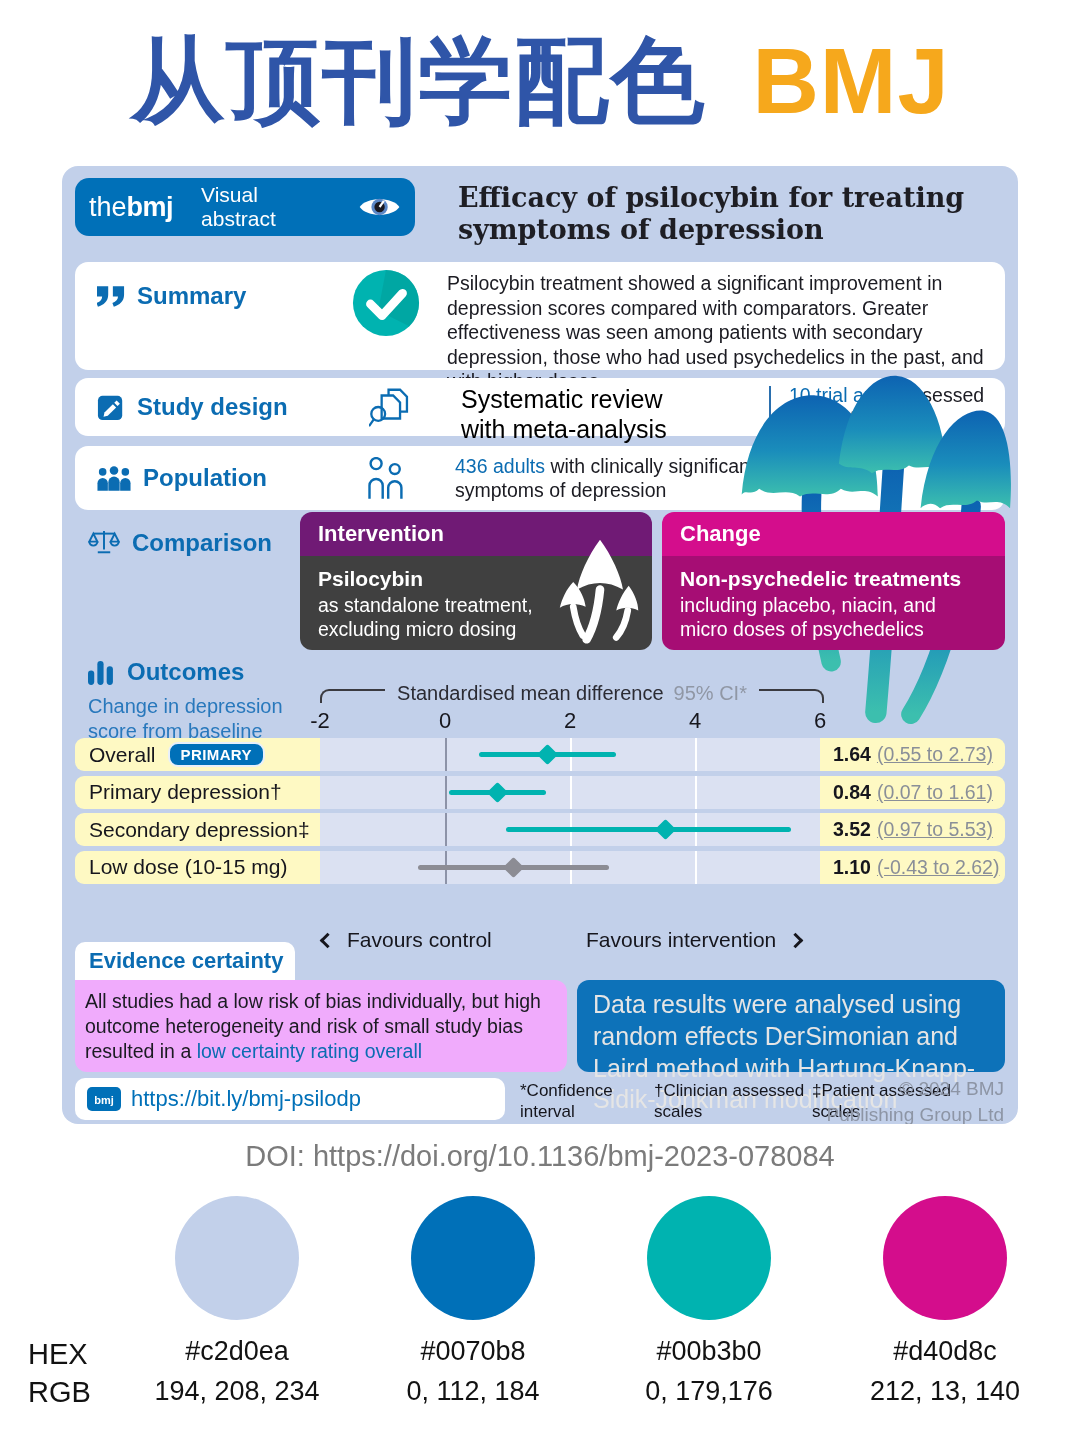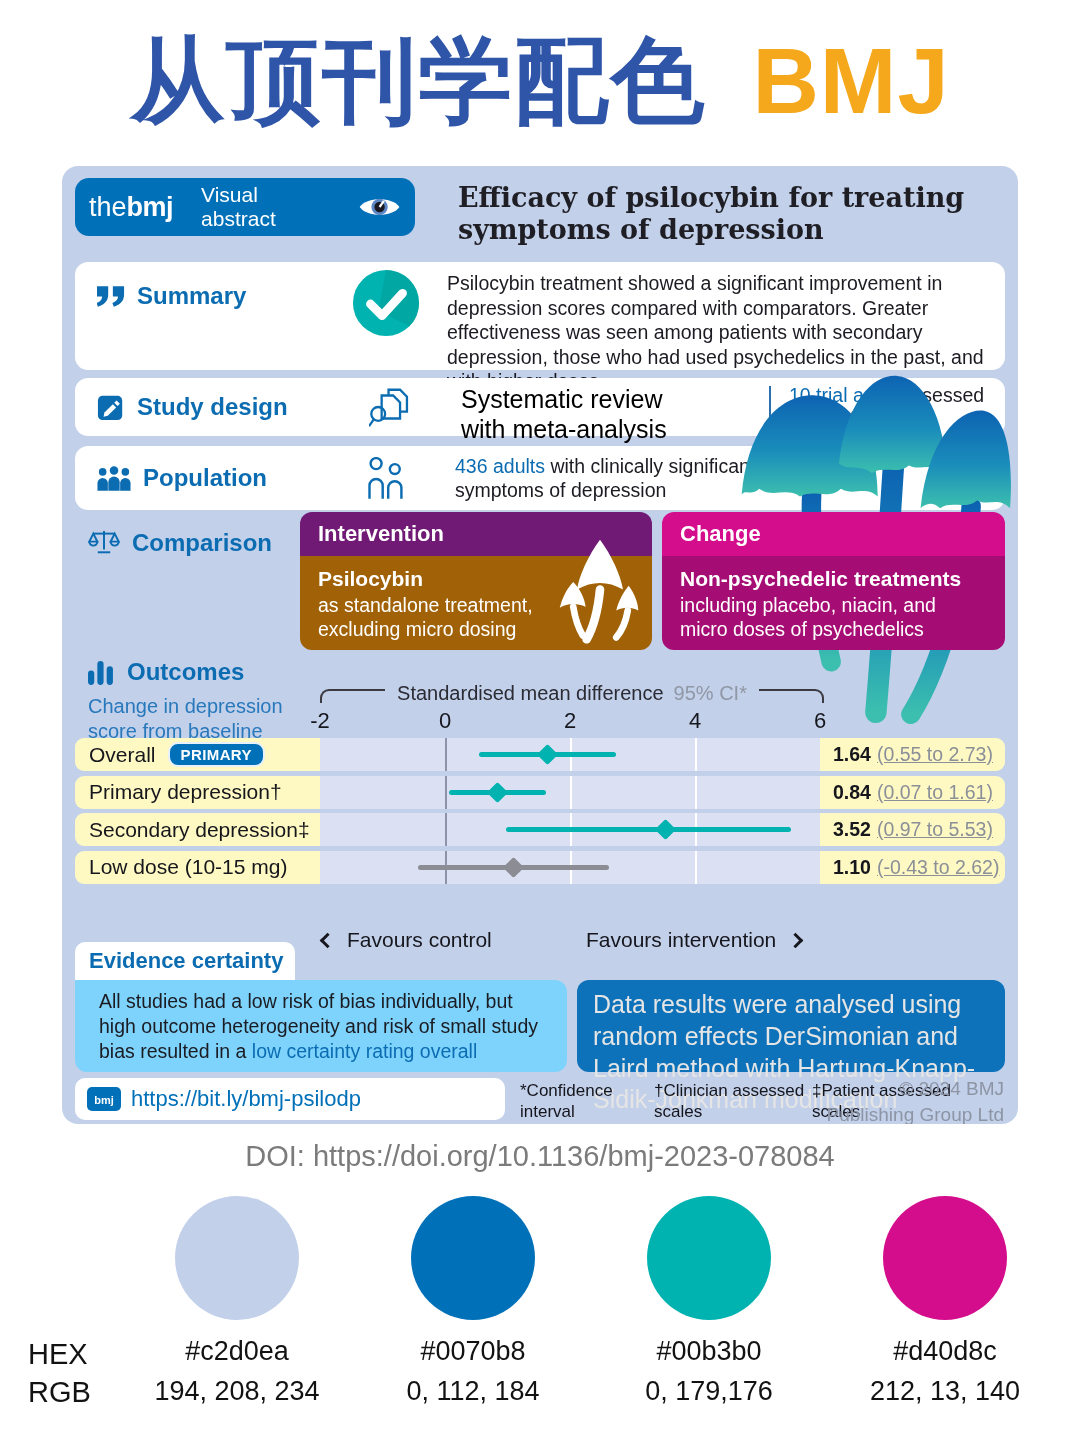--- a/index.html
+++ b/index.html
@@ -41,21 +41,21 @@
   .pop-text{position:absolute;left:380px;top:8px;width:330px;font-size:19.5px;line-height:1.25;color:#1b1b22;}
 
   .cmp-head{position:absolute;left:26px;top:362px;z-index:1;}
   .cbox{position:absolute;top:346px;height:138px;border-radius:12px;overflow:hidden;z-index:3;color:#fff;}
   .cbox .chead{height:44px;display:flex;align-items:center;padding:0 18px;font-size:22px;font-weight:700;}
   .cbox .cbody{position:absolute;left:0;right:0;top:44px;bottom:0;padding:11px 18px;}
   .cbox .bt{font-size:21px;font-weight:700;margin-bottom:3px;}
   .cbox .bd{font-size:19.5px;line-height:1.22;}
   .int-box{left:238px;width:352px;}
   .int-box .chead{background:#701a75;}
-  .int-box .cbody{background:#a16207;}
+  .int-box .cbody{background:#404040;}
   .int-box .bd{width:232px;}
   .int-mush{position:absolute;right:4px;bottom:4px;}
   .ctl-box{left:600px;width:343px;}
   .ctl-box .chead{background:#d40d8c;}
   .ctl-box .cbody{background:#a60d74;}
 
   .mushrooms{position:absolute;left:668px;top:198px;width:282px;height:372px;z-index:2;pointer-events:none;}
 
   .out-head{position:absolute;left:26px;top:492px;z-index:3;}
   .out-sub{position:absolute;left:26px;top:528px;width:235px;font-size:20px;line-height:1.25;color:#2878bc;z-index:3;}
@@ -83,21 +83,21 @@
   .fvalue span{color:#8a8f98;margin-left:6px;text-decoration:underline;}
 
   .favours{position:absolute;top:762px;display:flex;align-items:center;gap:14px;font-size:21px;font-weight:400;color:#16161d;z-index:3;}
   .fav-l{left:260px;}
   .fav-r{left:524px;}
   .chev{width:11px;height:11px;display:inline-block;}
   .chev.left{border-left:3px solid #16161d;border-bottom:3px solid #16161d;transform:rotate(45deg);}
   .chev.right{border-right:3px solid #16161d;border-top:3px solid #16161d;transform:rotate(45deg);}
 
   .ev-tab{position:absolute;left:13px;top:776px;width:220px;height:38px;background:#fff;border-radius:10px 10px 0 0;display:flex;align-items:center;padding-left:14px;color:#0b6cb2;font-size:22px;font-weight:800;z-index:3;}
-  .ev-box{position:absolute;left:13px;top:814px;width:492px;height:92px;background:#7dd3fc;border-radius:0 12px 12px 12px;padding:9px 24px;font-size:19.5px;line-height:1.27;color:#1b1b22;z-index:3;}
+  .ev-box{position:absolute;left:13px;top:814px;width:492px;height:92px;background:#f0abfc;border-radius:0 12px 12px 12px;padding:9px 10px;font-size:19.5px;line-height:1.27;color:#1b1b22;z-index:3;}
   .mt-box{position:absolute;left:515px;top:814px;width:428px;height:92px;background:#0d72b9;border-radius:12px;padding:9px 16px;font-size:25px;line-height:1.27;color:#e5e5e5;z-index:3;}
 
   .link-pill{position:absolute;left:13px;top:912px;width:430px;height:42px;background:#fff;border-radius:10px;display:flex;align-items:center;gap:10px;padding:0 12px;z-index:3;cursor:pointer;}
   .link{color:#0070b8;font-size:22px;}
   .fn{position:absolute;top:914px;font-size:17px;line-height:1.25;color:#15151c;width:152px;z-index:3;}
   .fn1{left:458px;}.fn2{left:592px;}.fn3{left:750px;}
   .copy{position:absolute;right:14px;top:910px;text-align:right;color:#8d95a5;font-size:19px;line-height:1.35;z-index:3;}
 
   
   .doi{position:absolute;left:0;top:1140px;width:100%;text-align:center;font-size:29px;color:#7b7b7b;}

